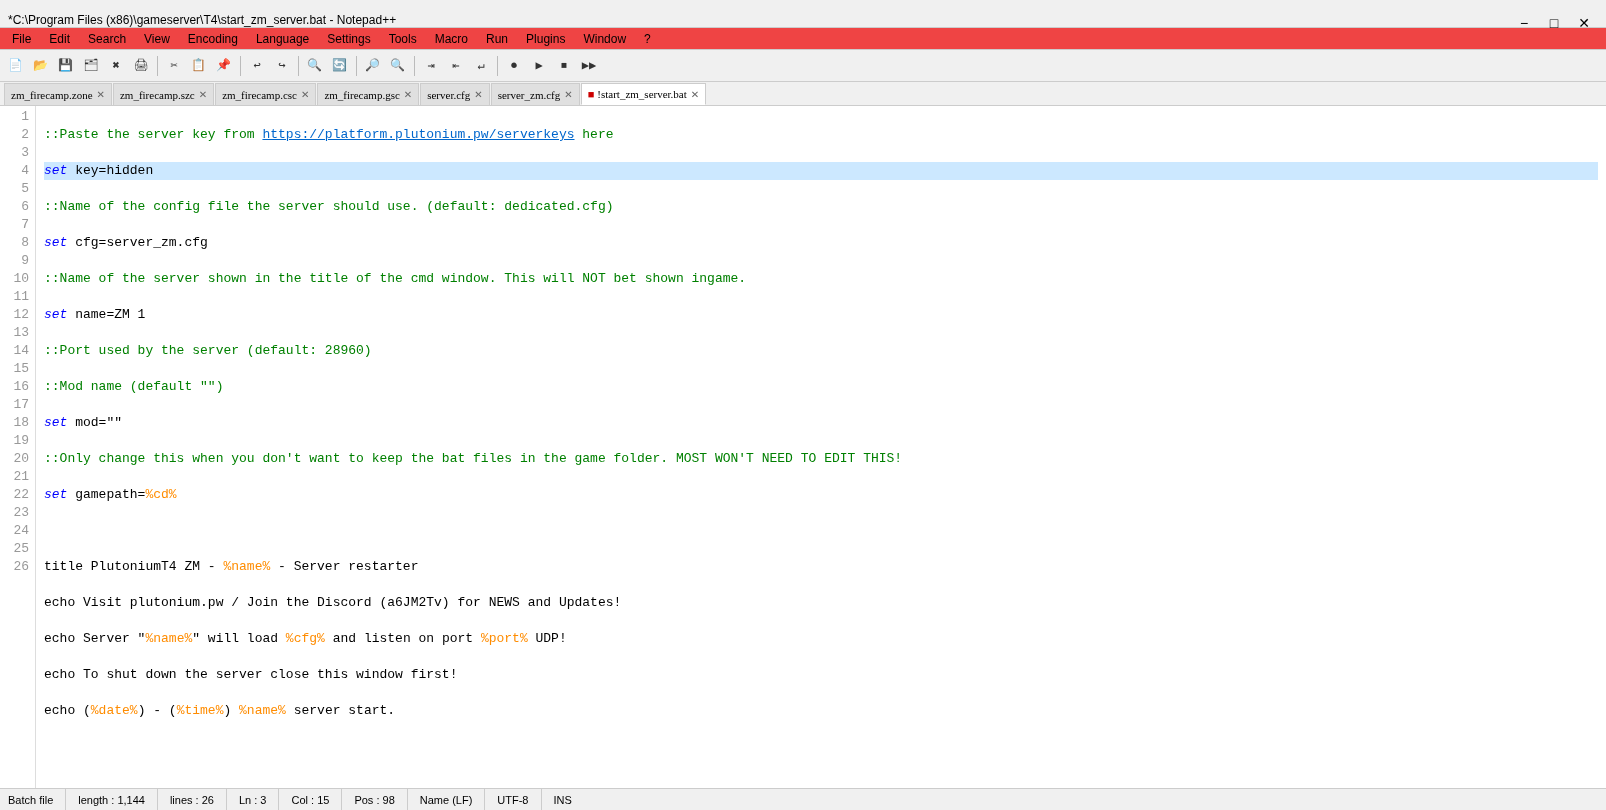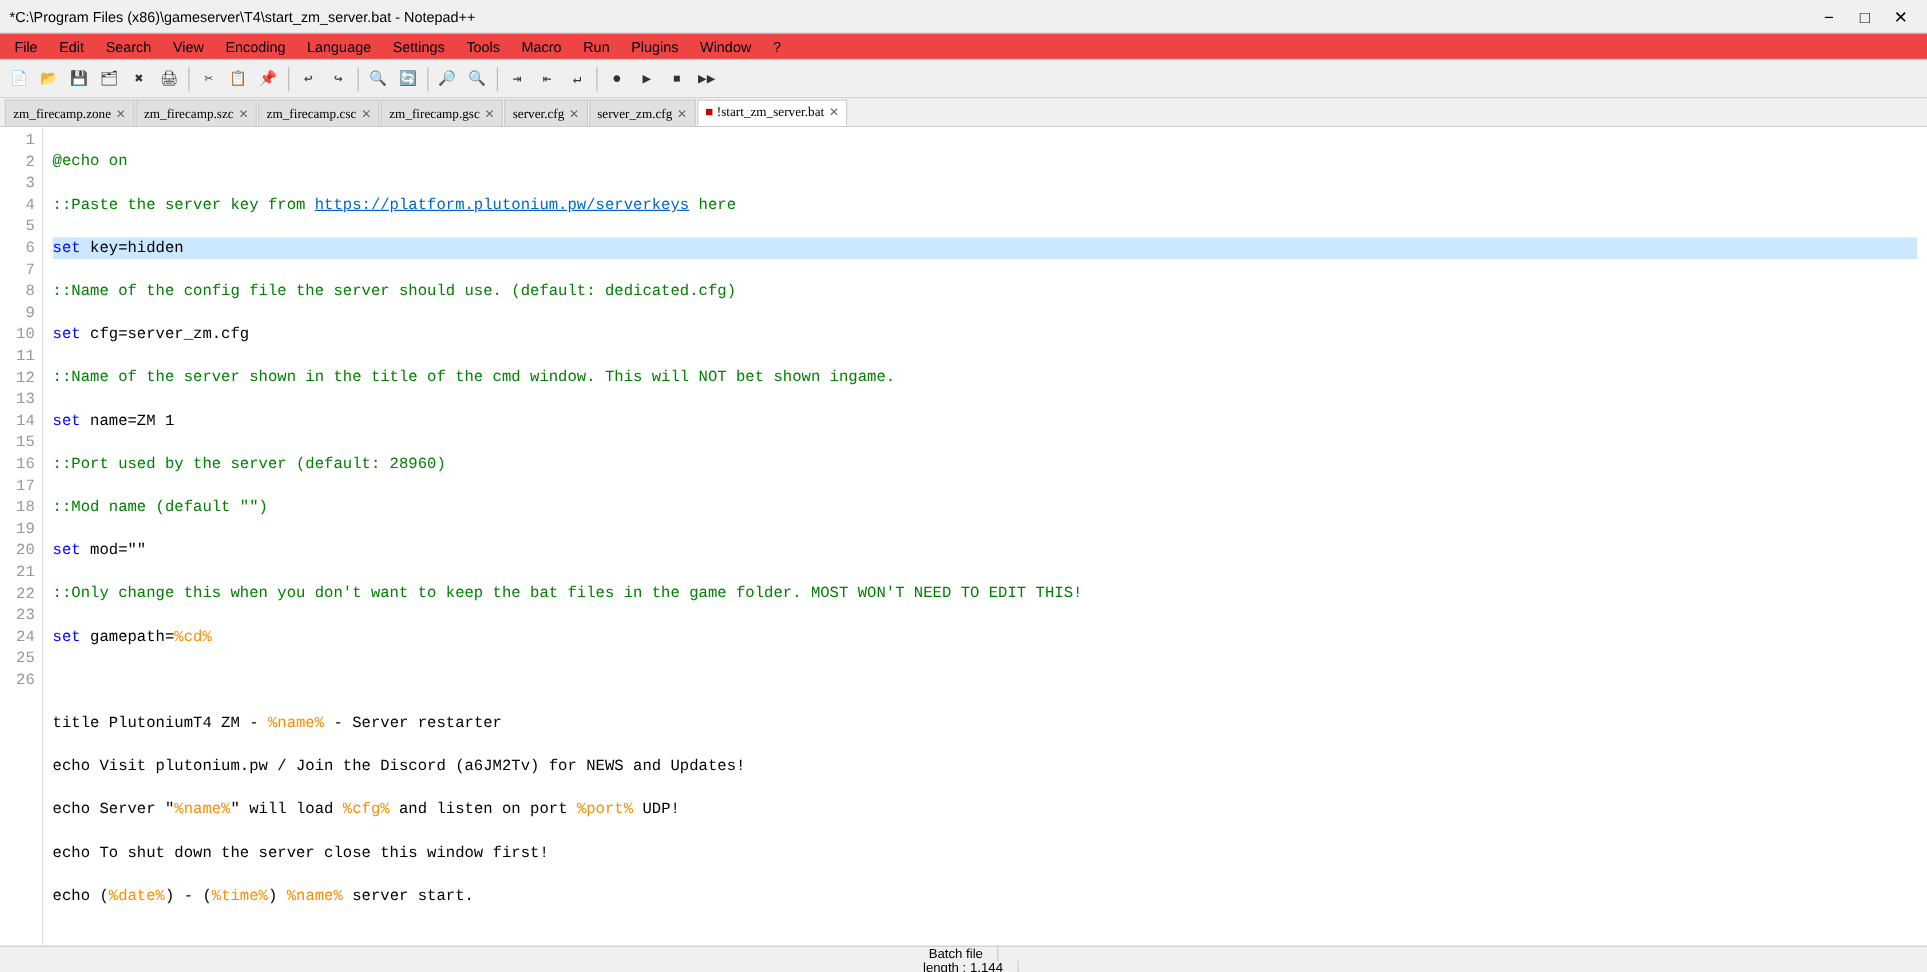--- a/index.html
+++ b/index.html
@@ -3,23 +3,23 @@
   <meta charset="utf-8">
   <style>
     * { margin: 0; padding: 0; box-sizing: border-box; }
     body { font-family: 'Courier New', Courier, monospace; font-size: 13px; background: #fff; color: #000; overflow: hidden; height: 810px; display: flex; flex-direction: column; }
     
     
     #titlebar {
       background: #f0f0f0;
       height: 28px;
       display: flex;
-      align-items: center;
+      align-items: flex-start;
       justify-content: space-between;
-      padding: 0 8px;
+      padding: 13px 8px;
       border-bottom: 1px solid #ccc;
       font-family: 'Segoe UI', Arial, sans-serif;
       font-size: 12px;
       user-select: none;
     }
     #titlebar-controls { display: flex; gap: 2px; }
     .title-btn {
       width: 28px; height: 20px;
       display: flex; align-items: center; justify-content: center;
       cursor: pointer; font-size: 14px;
@@ -126,37 +126,36 @@
       overflow: auto;
       line-height: 18px;
       font-size: 13px;
       white-space: pre;
     }
     .line { display: block; line-height: 18px; min-height: 18px; }
     .line.highlighted { background: #cce8ff; }
 
     
     .c-green { color: #008000; }
-    .c-blue { color: #0000ff; }
+    .c-blue { color: #0000ff; font-style: italic; }
     .c-orange { color: #ff8c00; }
     .c-link { color: #0066cc; text-decoration: underline; }
     .c-black { color: #000; }
 
     
     #statusbar {
       background: #f0f0f0;
       height: 22px;
       display: flex;
       align-items: center;
       border-top: 1px solid #ccc;
       font-family: 'Segoe UI', Arial, sans-serif;
       font-size: 11px;
       padding: 0 8px;
       gap: 0;
-      flex-direction: column;
     }
     .status-section {
       padding: 0 12px;
       border-right: 1px solid #ccc;
       height: 100%;
       display: flex; align-items: center;
     }
     .status-section:first-child { padding-left: 0; }
     .status-section:last-child { border-right: none; }
   </style>
@@ -274,21 +273,20 @@
     <div>19</div>
     <div>20</div>
     <div>21</div>
     <div>22</div>
     <div>23</div>
     <div>24</div>
     <div>25</div>
     <div>26</div>
   </div>
   <div id="code-area">
-<span class="line"><span class="c-green">@echo on</span></span>
 <span class="line"><span class="c-green">::Paste the server key from </span><span class="c-link">https://platform.plutonium.pw/serverkeys</span><span class="c-green"> here</span></span>
 <span class="line highlighted"><span class="c-blue">set</span><span class="c-black"> key=hidden</span></span>
 <span class="line"><span class="c-green">::Name of the config file the server should use. (default: dedicated.cfg)</span></span>
 <span class="line"><span class="c-blue">set</span><span class="c-black"> cfg=server_zm.cfg</span></span>
 <span class="line"><span class="c-green">::Name of the server shown in the title of the cmd window. This will NOT bet shown ingame.</span></span>
 <span class="line"><span class="c-blue">set</span><span class="c-black"> name=ZM 1</span></span>
 <span class="line"><span class="c-green">::Port used by the server (default: 28960)</span></span>
 <span class="line"><span class="c-green">::Mod name (default "")</span></span>
 <span class="line"><span class="c-blue">set</span><span class="c-black"> mod=""</span></span>
 <span class="line"><span class="c-green">::Only change this when you don't want to keep the bat files in the game folder. MOST WON'T NEED TO EDIT THIS!</span></span>

